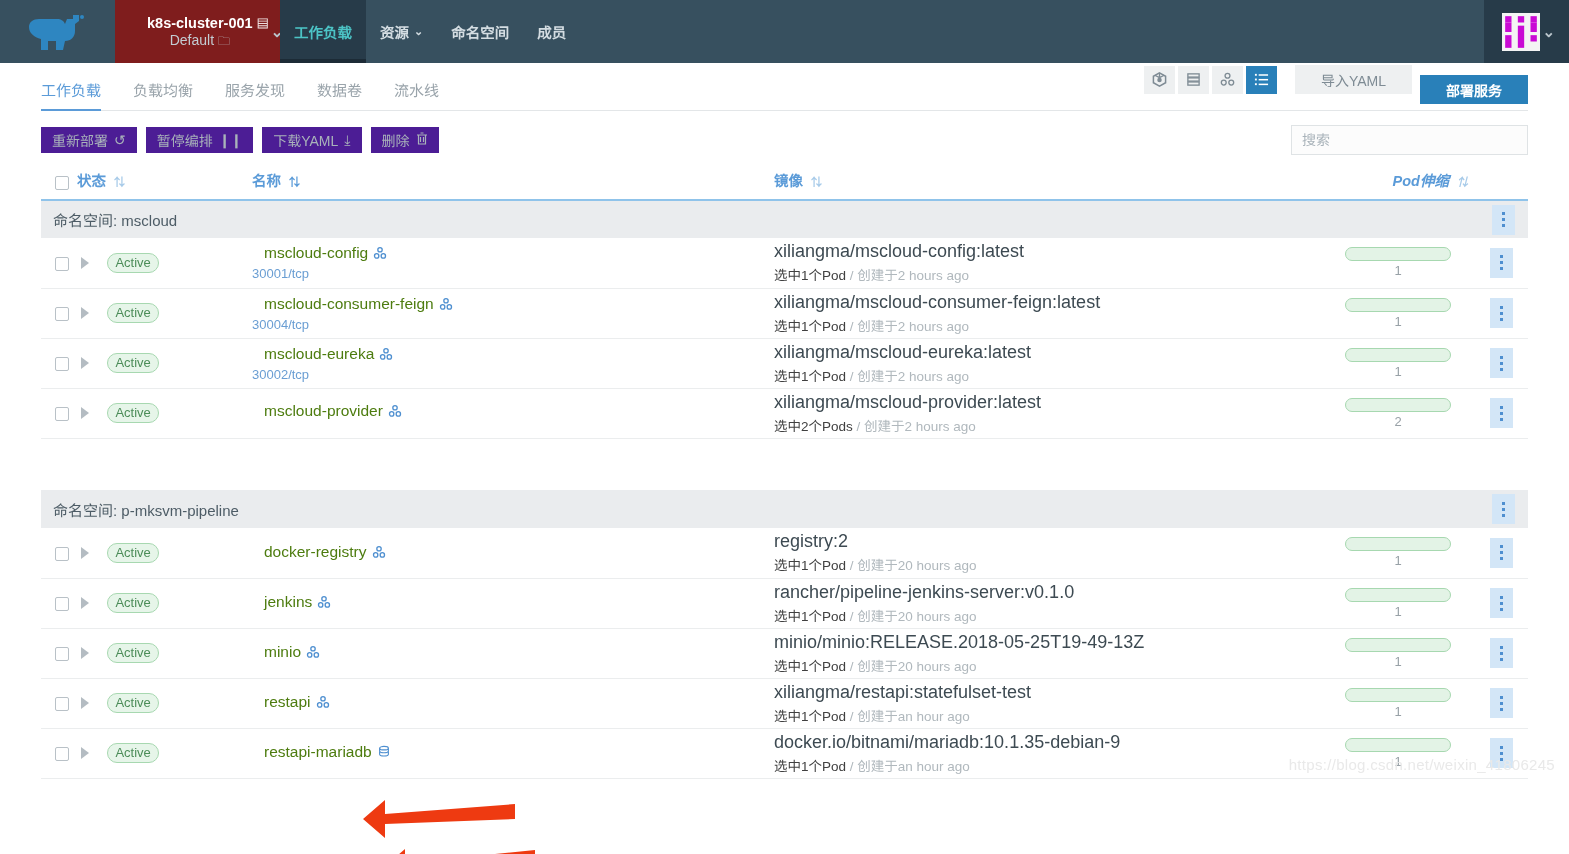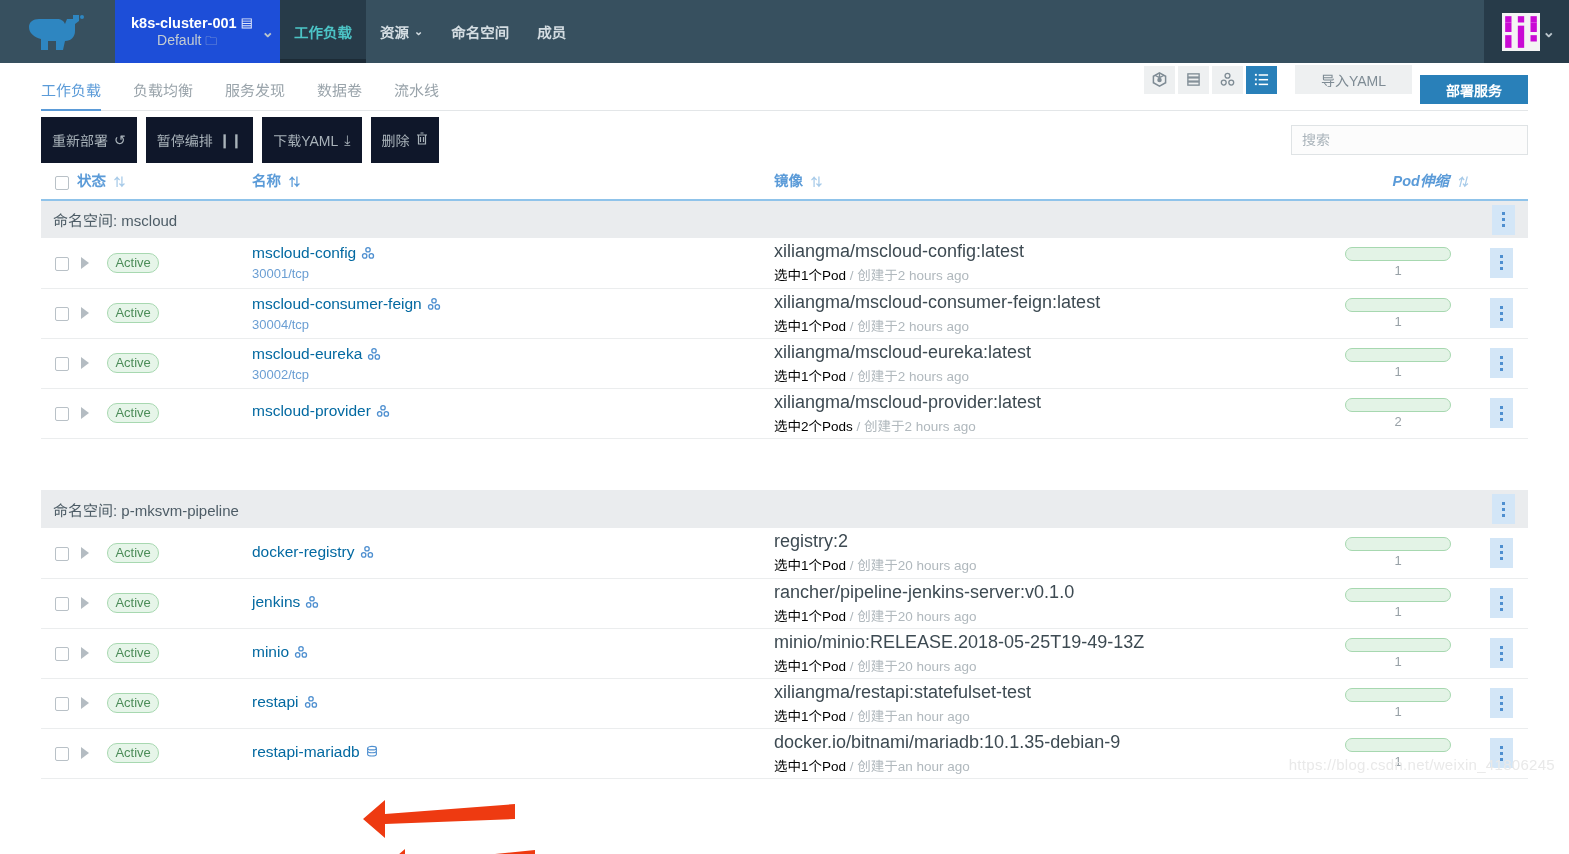--- a/index.html
+++ b/index.html
@@ -19,25 +19,25 @@
     background: #37505f;
     display: flex;
     align-items: stretch;
   }
   .navbar-logo {
     width: 115px;
     display: flex; align-items: center; justify-content: center;
     flex: 0 0 115px;
   }
   .cluster-selector {
-    background: #1d4ed8;
+    background: #7f1d1d;
     width: 165px;
     flex: 0 0 165px;
     display: flex; align-items: center;
-    padding: 0 6px 0 16px;
+    padding: 0 6px 0 32px;
     position: relative;
   }
   .cluster-names { flex: 1; line-height: 1.25; }
   .cluster-top {
     color: #fff; font-size: 14.5px; font-weight: bold;
     white-space: nowrap;
   }
   .cluster-sub {
     color: #c3ccd2; font-size: 14px; text-align: center;
     padding-right: 16px;
@@ -131,24 +131,24 @@
   .btn-light { background: #eef0f1; color: #7e8b94; margin-left: 10px; }
   .btn-primary { background: #2980b9; color: #fff; font-weight: bold; margin-top: 20px; }
 
   
   .toolbar {
     height: 58px;
     display: flex; align-items: center;
     position: relative;
   }
   .tb-btn {
-    background: #0f172a;
+    background: #4c1d95;
     color: #a9b3ba;
     font-size: 14px;
-    height: 46px;
+    height: 26px;
     padding: 0 11px;
     margin-right: 9px;
     display: inline-flex; align-items: center; gap: 6px;
     white-space: nowrap;
   }
   .search-input {
     margin-left: auto;
     width: 237px; height: 30px;
     border: 1px solid #dfe3e5;
     background: #fcfcfc;
@@ -220,30 +220,31 @@
     background: #e6f5e9;
     color: #4b8c58;
     font-size: 13px;
     padding: 1px 7px 2px;
     border-radius: 10px;
     vertical-align: middle;
     margin-left: 14px;
   }
   .name-cell { padding-left: 0 !important; }
   .name-link {
-    color: #0369a1;
+    color: #4d7c0f;
     font-size: 15.5px;
     text-decoration: none;
     white-space: nowrap;
+    margin-left: 12px;
   }
   .name-sub { color: #6a9ed3; font-size: 13px; margin-top: 2px; }
   .wl-ico { color: #4e8fd0; margin-left: 5px; vertical-align: -2px; }
   .img-main { color: #3d4a52; font-size: 18px; }
   .img-sub  { color: #b0b8bd; font-size: 13.5px; margin-top: 2px; }
-  .img-sub .zh { color: #000000; text-align: right; }
+  .img-sub .zh { color: #404040; text-align: right; }
 
   .pod-cell { text-align: center; }
   .scale-bar {
     width: 106px; height: 14px;
     border: 1px solid #a7d8b0;
     background: #e3f3e6;
     border-radius: 9px;
     margin: 0 auto;
   }
   .scale-num {

